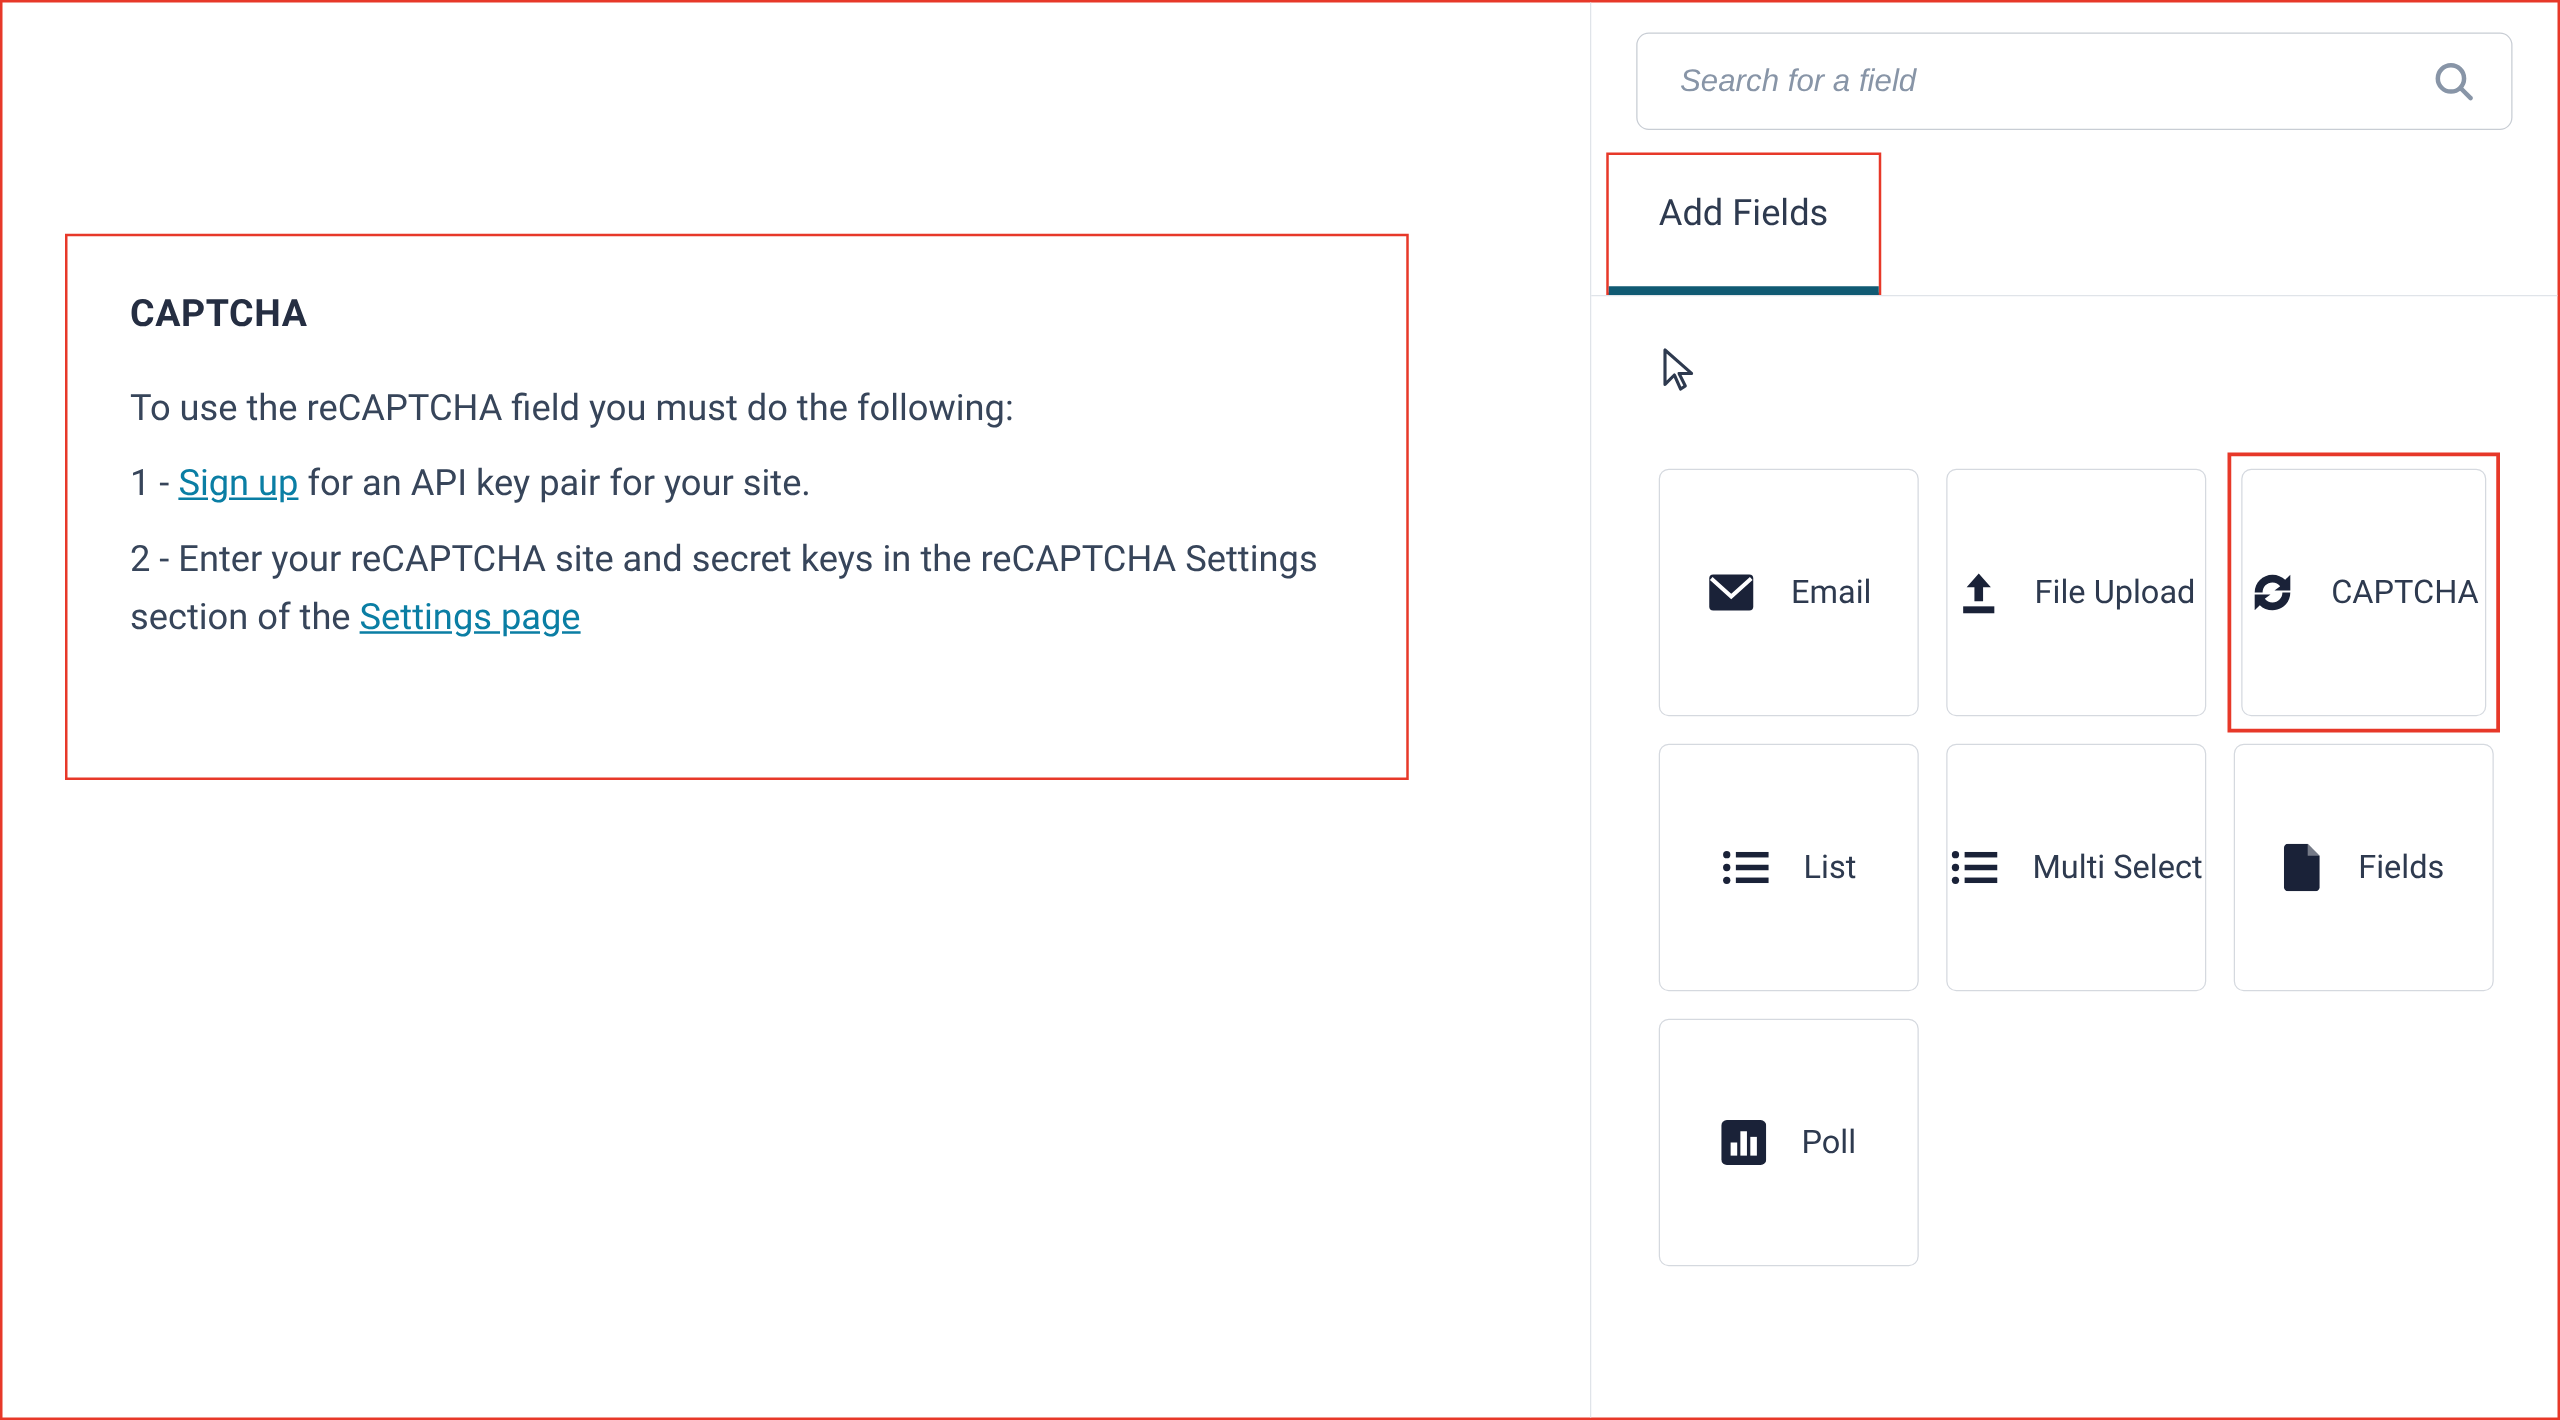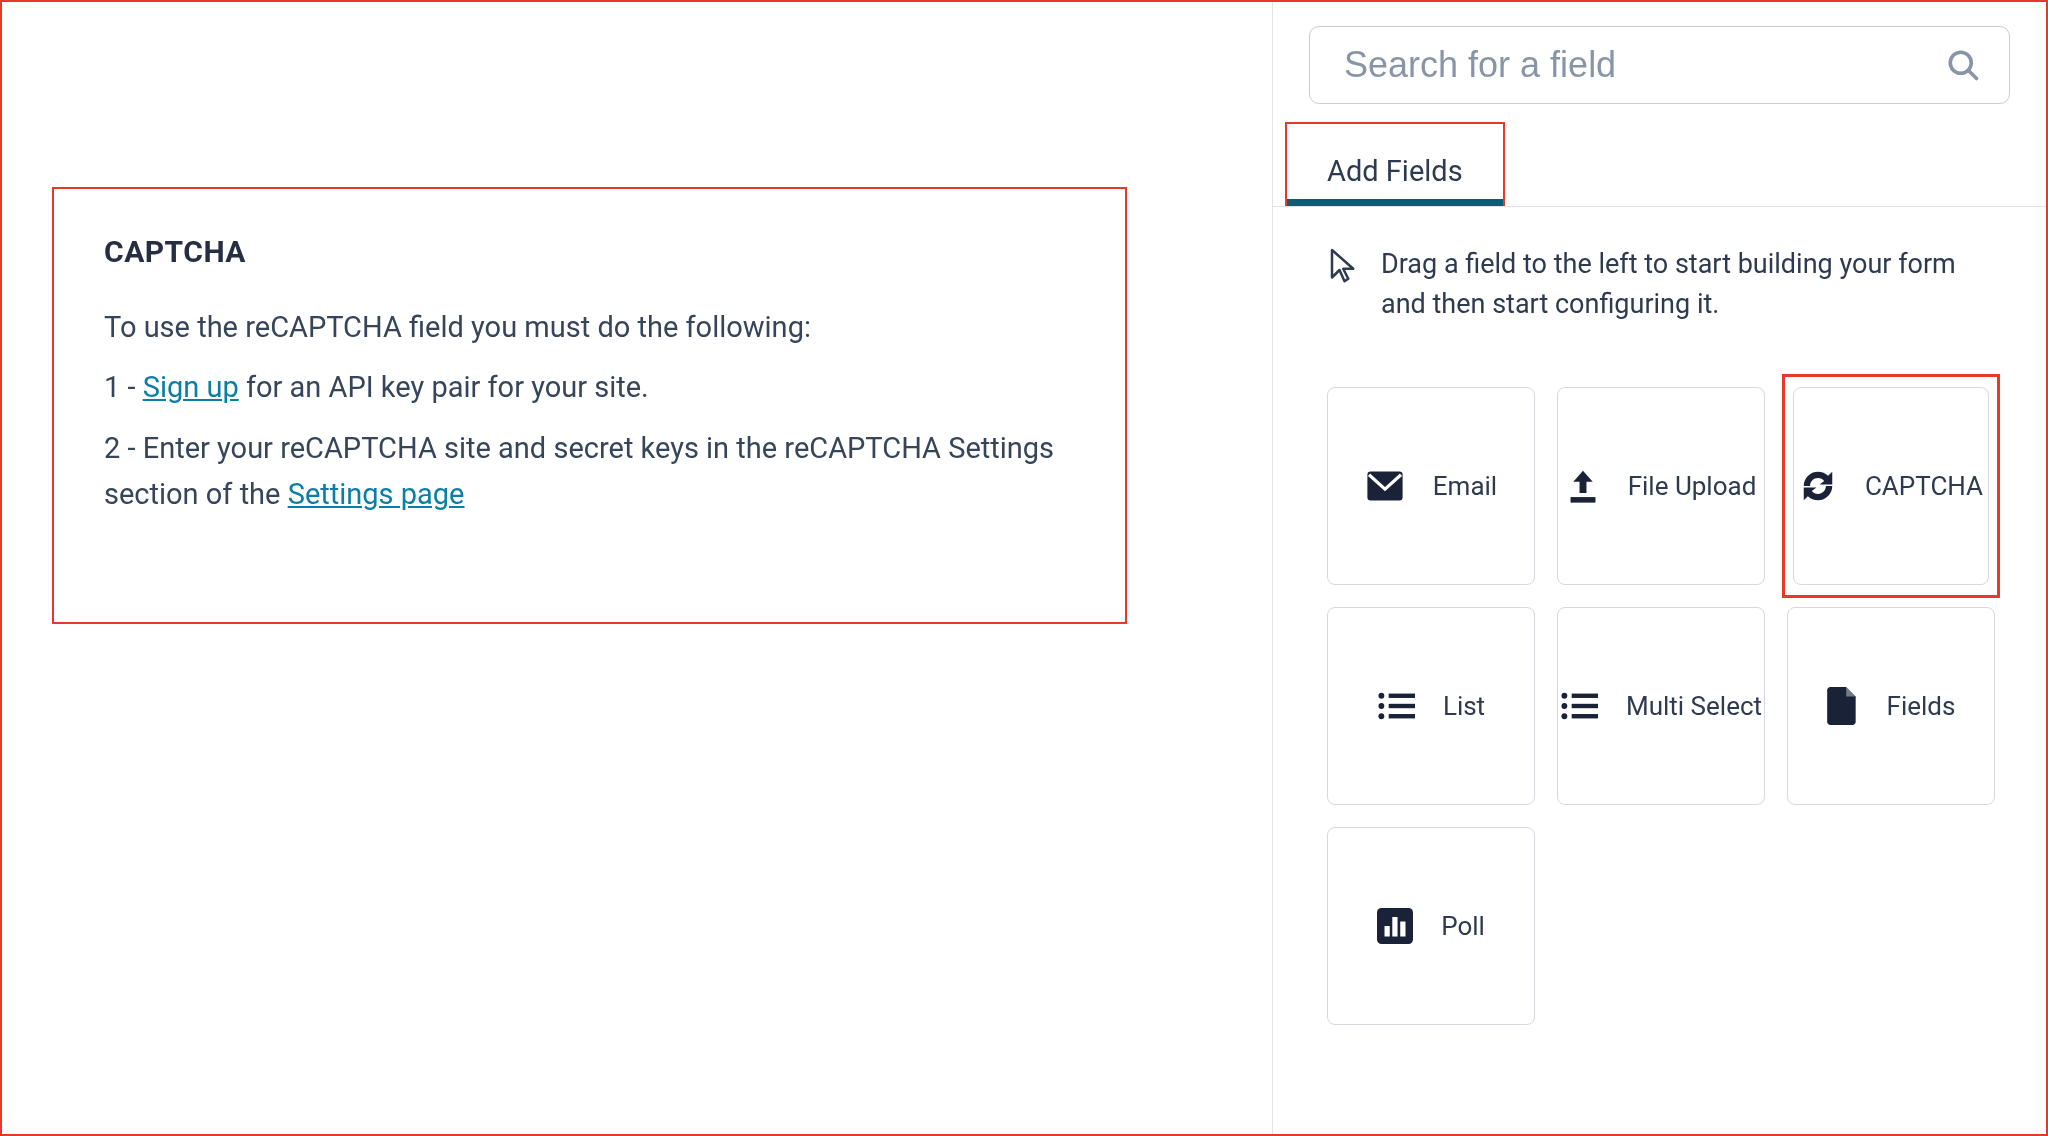--- a/index.html
+++ b/index.html
@@ -57,34 +57,35 @@
       border: 1px solid #c8cdd4;
       border-radius: 10px;
       height: 78px;
       padding: 0 28px 0 34px;
       background: #fff;
     }
     .search-input {
       flex: 1;
       border: none;
       outline: none;
-      font-size: 36px;
+      font-size: 25px;
       color: #2e3a4f;
       height: 100%;
       background: transparent;
+      font-style: italic;
     }
     .search-input::placeholder { color: #8895a7; }
     .search-icon { color: #8895a7; flex-shrink: 0; }
     .tabs {
       display: flex;
       border-bottom: 1px solid #e0e4e9;
       padding-left: 12px;
     }
     .tab {
-      padding: 30px 40px 16px 40px;
+      padding: 30px 40px 46px 40px;
       font-size: 29px;
       color: #2e3a4f;
       cursor: pointer;
       position: relative;
     }
     .tab.active {
       border: 2px solid #e73829;
     }
     .tab.active::after {
       content: "";
@@ -189,21 +190,20 @@
         <span>Add Fields</span>
       </div>
     </div>
 
     <div class="hint-row">
       <span class="cursor-icon">
         <svg width="30" height="36" viewBox="0 0 24 28" fill="none" stroke="currentColor" stroke-width="2" stroke-linejoin="round">
           <path d="M4 2 L4 24 L10 18 L14 27 L17 25 L13 17 L21 17 Z" fill="none"></path>
         </svg>
       </span>
-      <div class="hint-text">Drag a field to the left to start building your form and then start configuring it.</div>
     </div>
 
     <div class="fields-grid">
 
       <div class="field-card-wrap">
         <div class="field-card">
           <span class="field-icon">
             <svg width="40" height="32" viewBox="0 0 24 20" fill="currentColor">
               <rect x="1" y="1" width="22" height="18" rx="2"></rect>
               <path d="M2 3 L12 12 L22 3" stroke="#fff" stroke-width="2" fill="none"></path>

